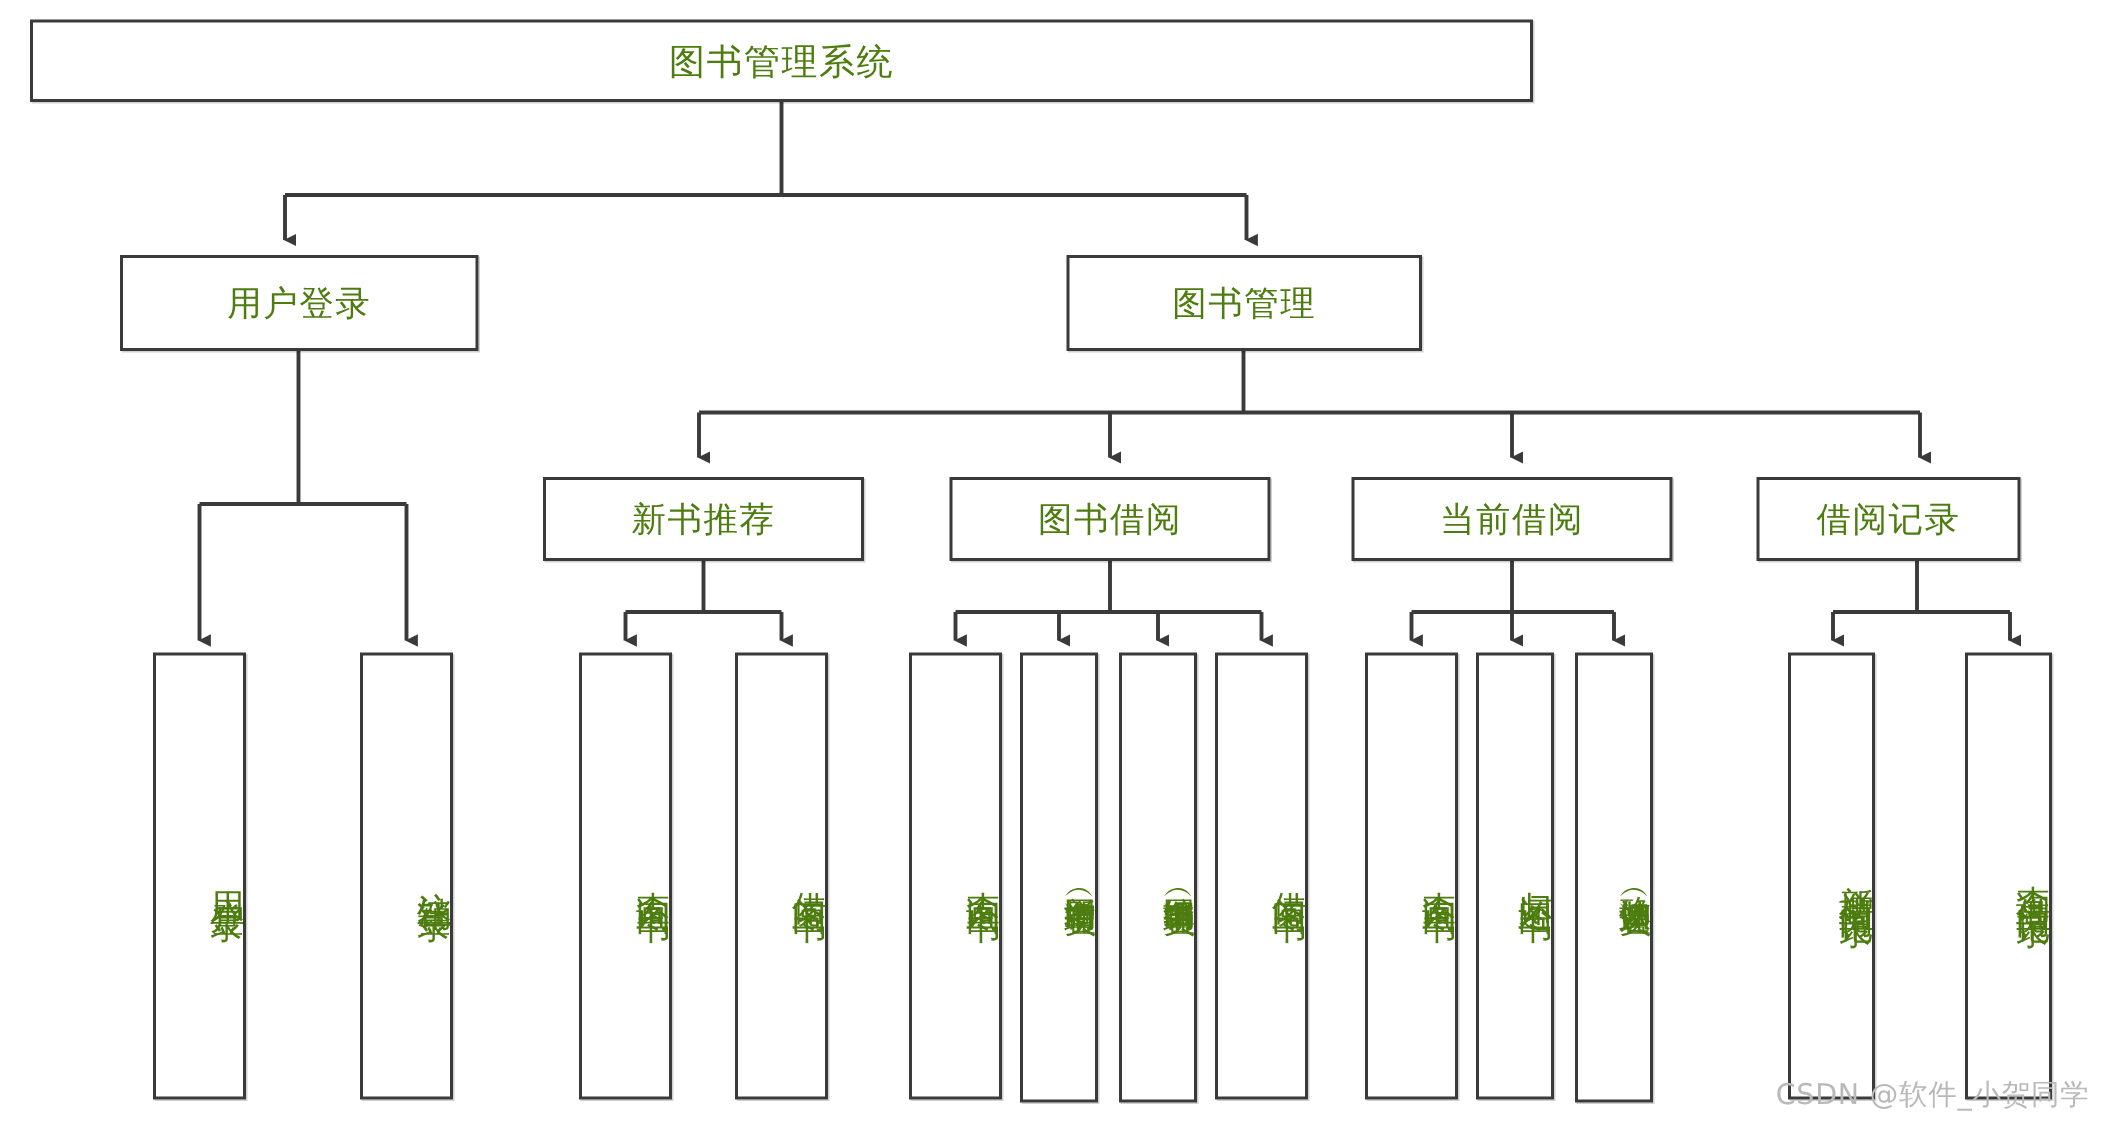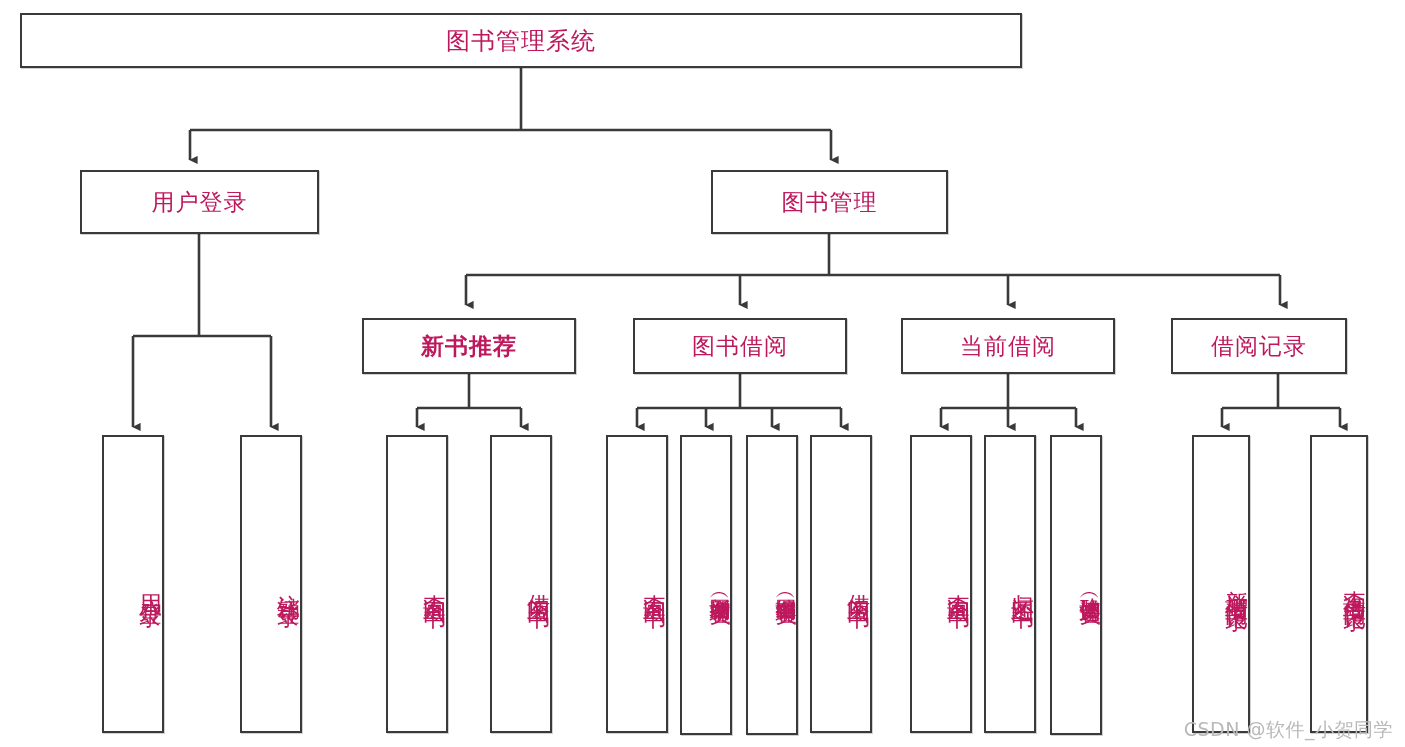--- a/index.html
+++ b/index.html
@@ -24,21 +24,21 @@
     pointer-events: none;
   }
   .node {
     position: absolute;
     box-sizing: border-box;
     border: 2.5px solid #3a3a3a;
     background: #ffffff;
     display: flex;
     align-items: center;
     justify-content: center;
-    color: #be185d;
+    color: #4d7c0f;
     box-shadow: 1px 1px 0 rgba(0,0,0,0.18);
   }
   .node.h {
     font-size: 23px;
     letter-spacing: 1px;
   }
   .node.v {
     font-size: 23px;
     writing-mode: vertical-rl;
     text-orientation: upright;
@@ -126,21 +126,21 @@
     <span>图书管理系统</span>
   </div>
 
   <div class="node h" style="left:80px; top:170px; width:239px; height:64px;">
     <span>用户登录</span>
   </div>
   <div class="node h" style="left:711px; top:170px; width:237px; height:64px;text-align:center;">
     <span>图书管理</span>
   </div>
 
-  <div class="node h" style="left:362px; top:318px; width:214px; height:56px;font-weight:bold;">
+  <div class="node h" style="left:362px; top:318px; width:214px; height:56px;">
     <span>新书推荐</span>
   </div>
   <div class="node h" style="left:633px; top:318px; width:214px; height:56px;text-align:right;">
     <span>图书借阅</span>
   </div>
   <div class="node h" style="left:901px; top:318px; width:214px; height:56px;">
     <span>当前借阅</span>
   </div>
   <div class="node h" style="left:1171px; top:318px; width:176px; height:56px;">
     <span>借阅记录</span>

